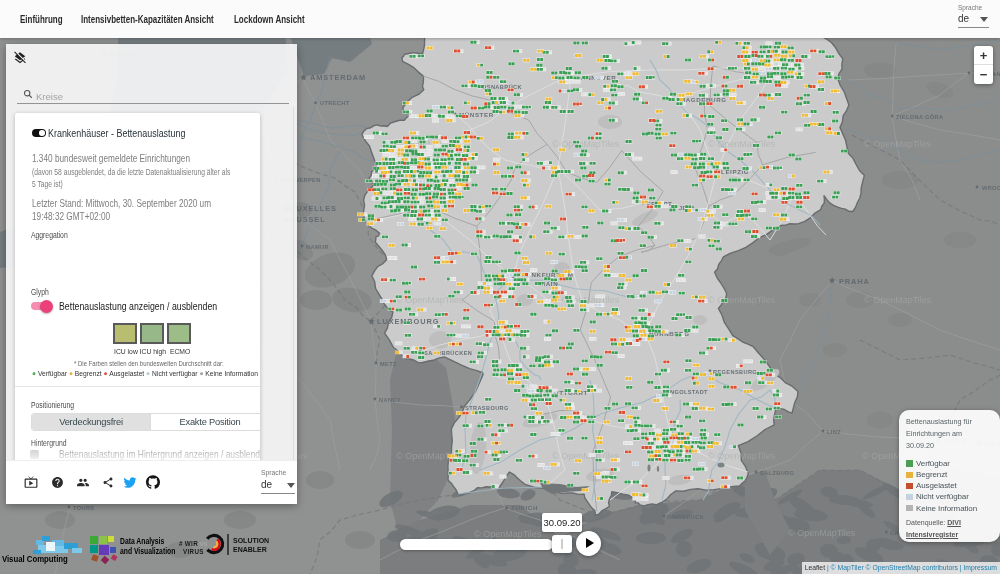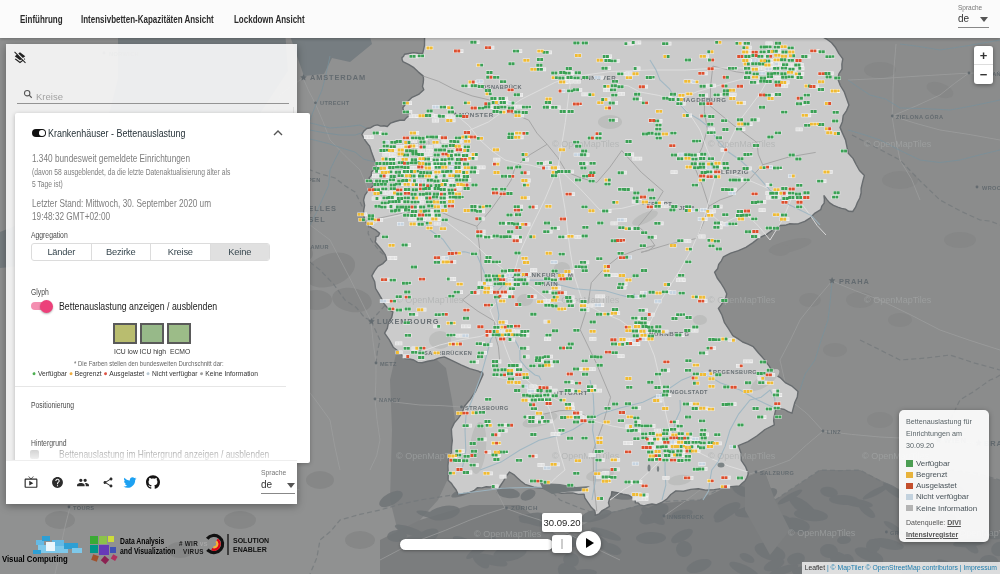--- a/index.html
+++ b/index.html
@@ -10,27 +10,27 @@
 #spr .lbl{font-size:6.5px;color:#777}
 #spr .val{font-size:10px;color:#333;margin-top:2px;border-bottom:1px solid #888;padding-bottom:3px;width:31px}
 #spr .car{position:absolute;right:2px;top:13px;width:0;height:0;border-left:4px solid transparent;border-right:4px solid transparent;border-top:5px solid #555}
 #zoomc{position:absolute;left:974px;top:46px;width:19px;height:38px;background:#fff;border-radius:3px;box-shadow:0 1px 4px rgba(0,0,0,.4);z-index:20;text-align:center}
 #zoomc div{height:19px;line-height:19px;font-size:13px;font-weight:bold;color:#333}
 #zoomc div:first-child{border-bottom:1px solid #ddd}
 #panel{position:absolute;left:6px;top:44px;width:291px;height:460px;background:rgba(250,250,250,.9);box-shadow:0 2px 8px rgba(0,0,0,.35);z-index:25}
 #srch{position:absolute;left:11px;top:44px;width:267px}
 #srch .txt{position:absolute;left:19px;top:3px;font-size:9.5px;color:#a2a2a2}
 #srch .ln{position:absolute;left:0;top:15px;width:272px;border-bottom:1px solid #949494}
-#card{position:absolute;left:9px;top:69px;width:295px;height:350px;background:#fff;border-radius:2px;box-shadow:0 1px 4px rgba(0,0,0,.25);overflow:hidden}
+#card{position:absolute;left:9px;top:69px;width:245px;height:350px;background:#fff;border-radius:2px;box-shadow:0 1px 4px rgba(0,0,0,.25);overflow:hidden}
 .glbl{font-size:8.3px;color:#4a4a4a}
 .gray{color:#7d7d7d}
 .sqz{position:absolute;white-space:nowrap;transform-origin:left top}
 .bt{flex:1;text-align:center;line-height:16px;font-size:9.3px;color:#37474f;letter-spacing:-.2px}
 #toolbar{position:absolute;left:0px;top:416px;width:291px;height:44px;background:#fff;border-top:1px solid #eee}
-#legend{position:absolute;left:899px;top:410px;width:90px;height:132px;background:rgba(255,255,255,.92);border-radius:5px;box-shadow:0 1px 5px rgba(0,0,0,.35);z-index:20;padding:6px 7px;color:#525c61}
+#legend{position:absolute;left:899px;top:410px;width:101px;height:132px;background:rgba(255,255,255,.92);border-radius:10px;box-shadow:0 1px 5px rgba(0,0,0,.35);z-index:20;padding:6px 7px;color:#525c61}
 #legend .t{font-size:7.2px;line-height:12.2px;color:#5a6468;white-space:nowrap}
 #legend .it{display:flex;align-items:center;height:11.1px}
 #legend .sq{width:6.5px;height:6.5px;margin-right:3.5px;flex:none}
 #legend .nm{font-size:8px;white-space:nowrap;color:#4c565c;letter-spacing:-.1px}
 #legend .src{font-size:7px;margin-top:3px;color:#555}
 #attrib{position:absolute;right:0;bottom:0;height:12px;background:rgba(255,255,255,.75);z-index:21;font-size:6.8px;color:#1c7cad;padding:0 3px;line-height:12px}
 #attrib span{color:#333}
 #slider{position:absolute;left:400px;top:538.5px;width:153px;height:11px;background:#fff;border-radius:6px;box-shadow:0 1px 3px rgba(0,0,0,.3);z-index:20}
 #handle{position:absolute;left:552px;top:534.5px;width:19.5px;height:18px;background:#fff;border-radius:3px;box-shadow:0 1px 4px rgba(0,0,0,.4);z-index:21}
 #handle div{position:absolute;left:8.5px;top:4px;width:2.5px;height:10px;background:#ccc}
@@ -411,40 +411,38 @@
         <div style="position:absolute;right:1.2px;top:1.2px;width:5.6px;height:5.6px;background:#fff;border-radius:50%"></div>
       </div>
   <div class="sqz" style="left:33px;top:14px;font-size:10.5px;color:#263238;font-weight:500;transform:scaleX(.85)">Krankenhäuser - Bettenauslastung</div>
   <svg width="10" height="6" style="position:absolute;left:258px;top:17px" viewBox="0 0 10 6" fill="none" stroke="#555" stroke-width="1.4">
         <path d="M1 5 L5 1 L9 5"></path>
       </svg>
   <div class="sqz gray" style="left:17px;top:40px;font-size:10.3px;transform:scaleX(.8)">1.340 bundesweit gemeldete Einrichtungen</div>
   <div class="sqz gray" style="left:17px;top:52.5px;font-size:8.6px;line-height:12.3px;transform:scaleX(.78)">(davon 58 ausgeblendet, da die letzte Datenaktualisierung älter als<br>5 Tage ist)</div>
   <div class="sqz gray" style="left:17px;top:83.5px;font-size:10.3px;line-height:13px;transform:scaleX(.8)">Letzter Stand: Mittwoch, 30. September 2020 um<br>19:48:32 GMT+02:00</div>
   <div class="glbl sqz" style="left:16px;top:117px;transform:scaleX(.82)">Aggregation</div>
-  <div style="position:absolute;left:16px;top:130px;width:239px;height:18px;display:flex;border:1px solid #dcdcdc;border-radius:3px;overflow:hidden">
-   <div class="bt" style="border-right:1px solid #dcdcdc">Länder</div>
-   <div class="bt" style="border-right:1px solid #dcdcdc">Bezirke</div>
-   <div class="bt" style="border-right:1px solid #dcdcdc">Kreise</div>
-   <div class="bt" style="background:#e0e0e0">Keine</div>
-  </div>
   <div class="glbl sqz" style="left:16px;top:174px;transform:scaleX(.82)">Glyph</div>
   <div style="position:absolute;left:16px;top:189px;width:20px;height:8px;background:#f48fb1;border-radius:4px"></div>
   <div style="position:absolute;left:25px;top:186.5px;width:13px;height:13px;background:#ec407a;border-radius:50%;box-shadow:0 1px 2px rgba(0,0,0,.3)"></div>
   <div class="sqz" style="left:44px;top:187.5px;font-size:10.3px;color:#212121;transform:scaleX(.85)">Bettenauslastung anzeigen / ausblenden</div>
   <div style="position:absolute;left:98px;top:210px;width:24px;height:21px;background:#b9bd6f;border:2px solid #5a5a5a"></div>
   <div style="position:absolute;left:125px;top:210px;width:24px;height:21px;background:#97b989;border:2px solid #5a5a5a"></div>
   <div style="position:absolute;left:152px;top:210px;width:24px;height:21px;background:#9cbc88;border:2px solid #5a5a5a"></div>
   <div class="sqz" style="left:99px;top:234px;font-size:7.4px;color:#333;transform:scaleX(.92)">ICU low ICU high&nbsp;&nbsp;ECMO</div>
   <div class="sqz" style="left:59px;top:245.5px;font-size:7.3px;color:#666;transform:scaleX(.82)">* Die Farben stellen den bundesweiten Durchschnitt dar:</div>
   <div class="sqz" style="left:17px;top:256px;font-size:7.3px;color:#333;transform:scaleX(.92)">
    <span style="color:#4caf50">●</span> Verfügbar <span style="color:#efad3f">●</span> Begrenzt <span style="color:#dd5042">●</span> Ausgelastet <span style="color:#b7c9d4">●</span> Nicht verfügbar <span style="color:#9e9e9e">●</span> Keine Information
   </div>
   <div style="position:absolute;left:0;top:273px;width:271px;border-top:1px solid #e6e6e6"></div>
   <div class="glbl sqz" style="left:16px;top:287px;transform:scaleX(.82)">Positionierung</div>
+  <div style="position:absolute;left:16px;top:300px;width:239px;height:18px;display:flex;border:1px solid #dcdcdc;border-radius:3px;overflow:hidden">
+   <div class="bt" style="border-right:1px solid #dcdcdc;background:#e0e0e0">Verdeckungsfrei</div>
+   <div class="bt">Exakte Position</div>
+  </div>
   <div class="glbl sqz" style="left:16px;top:325px;transform:scaleX(.82)">Hintergrund</div>
   <div style="position:absolute;left:15px;top:337px;width:9px;height:9px;background:#bdbdbd;border-radius:2px"></div>
   <div class="sqz" style="left:44px;top:336px;font-size:10.3px;color:#757575;transform:scaleX(.82)">Bettenauslastung im Hintergrund anzeigen / ausblenden</div>
   <div style="position:absolute;left:0;top:330px;width:271px;height:20px;background:linear-gradient(rgba(255,255,255,0),rgba(255,255,255,.95))"></div>
  </div>
  <div id="toolbar">
   <svg width="14" height="14" style="position:absolute;left:18px;top:14px" viewBox="0 0 24 24" fill="#2c2c2c">
         <path d="M21 6h-7.59l3.29-3.29L16 2l-4 4-4-4-.71.71L10.59 6H3c-1.1 0-2 .89-2 2v12c0 1.1.9 2 2 2h18c1.1 0 2-.9 2-2V8c0-1.11-.9-2-2-2zm0 14H3V8h18v12zM9 10v8l7-4z"></path>
       </svg>
   <svg width="13" height="13" style="position:absolute;left:45px;top:14.5px" viewBox="0 0 24 24" fill="#2c2c2c">

